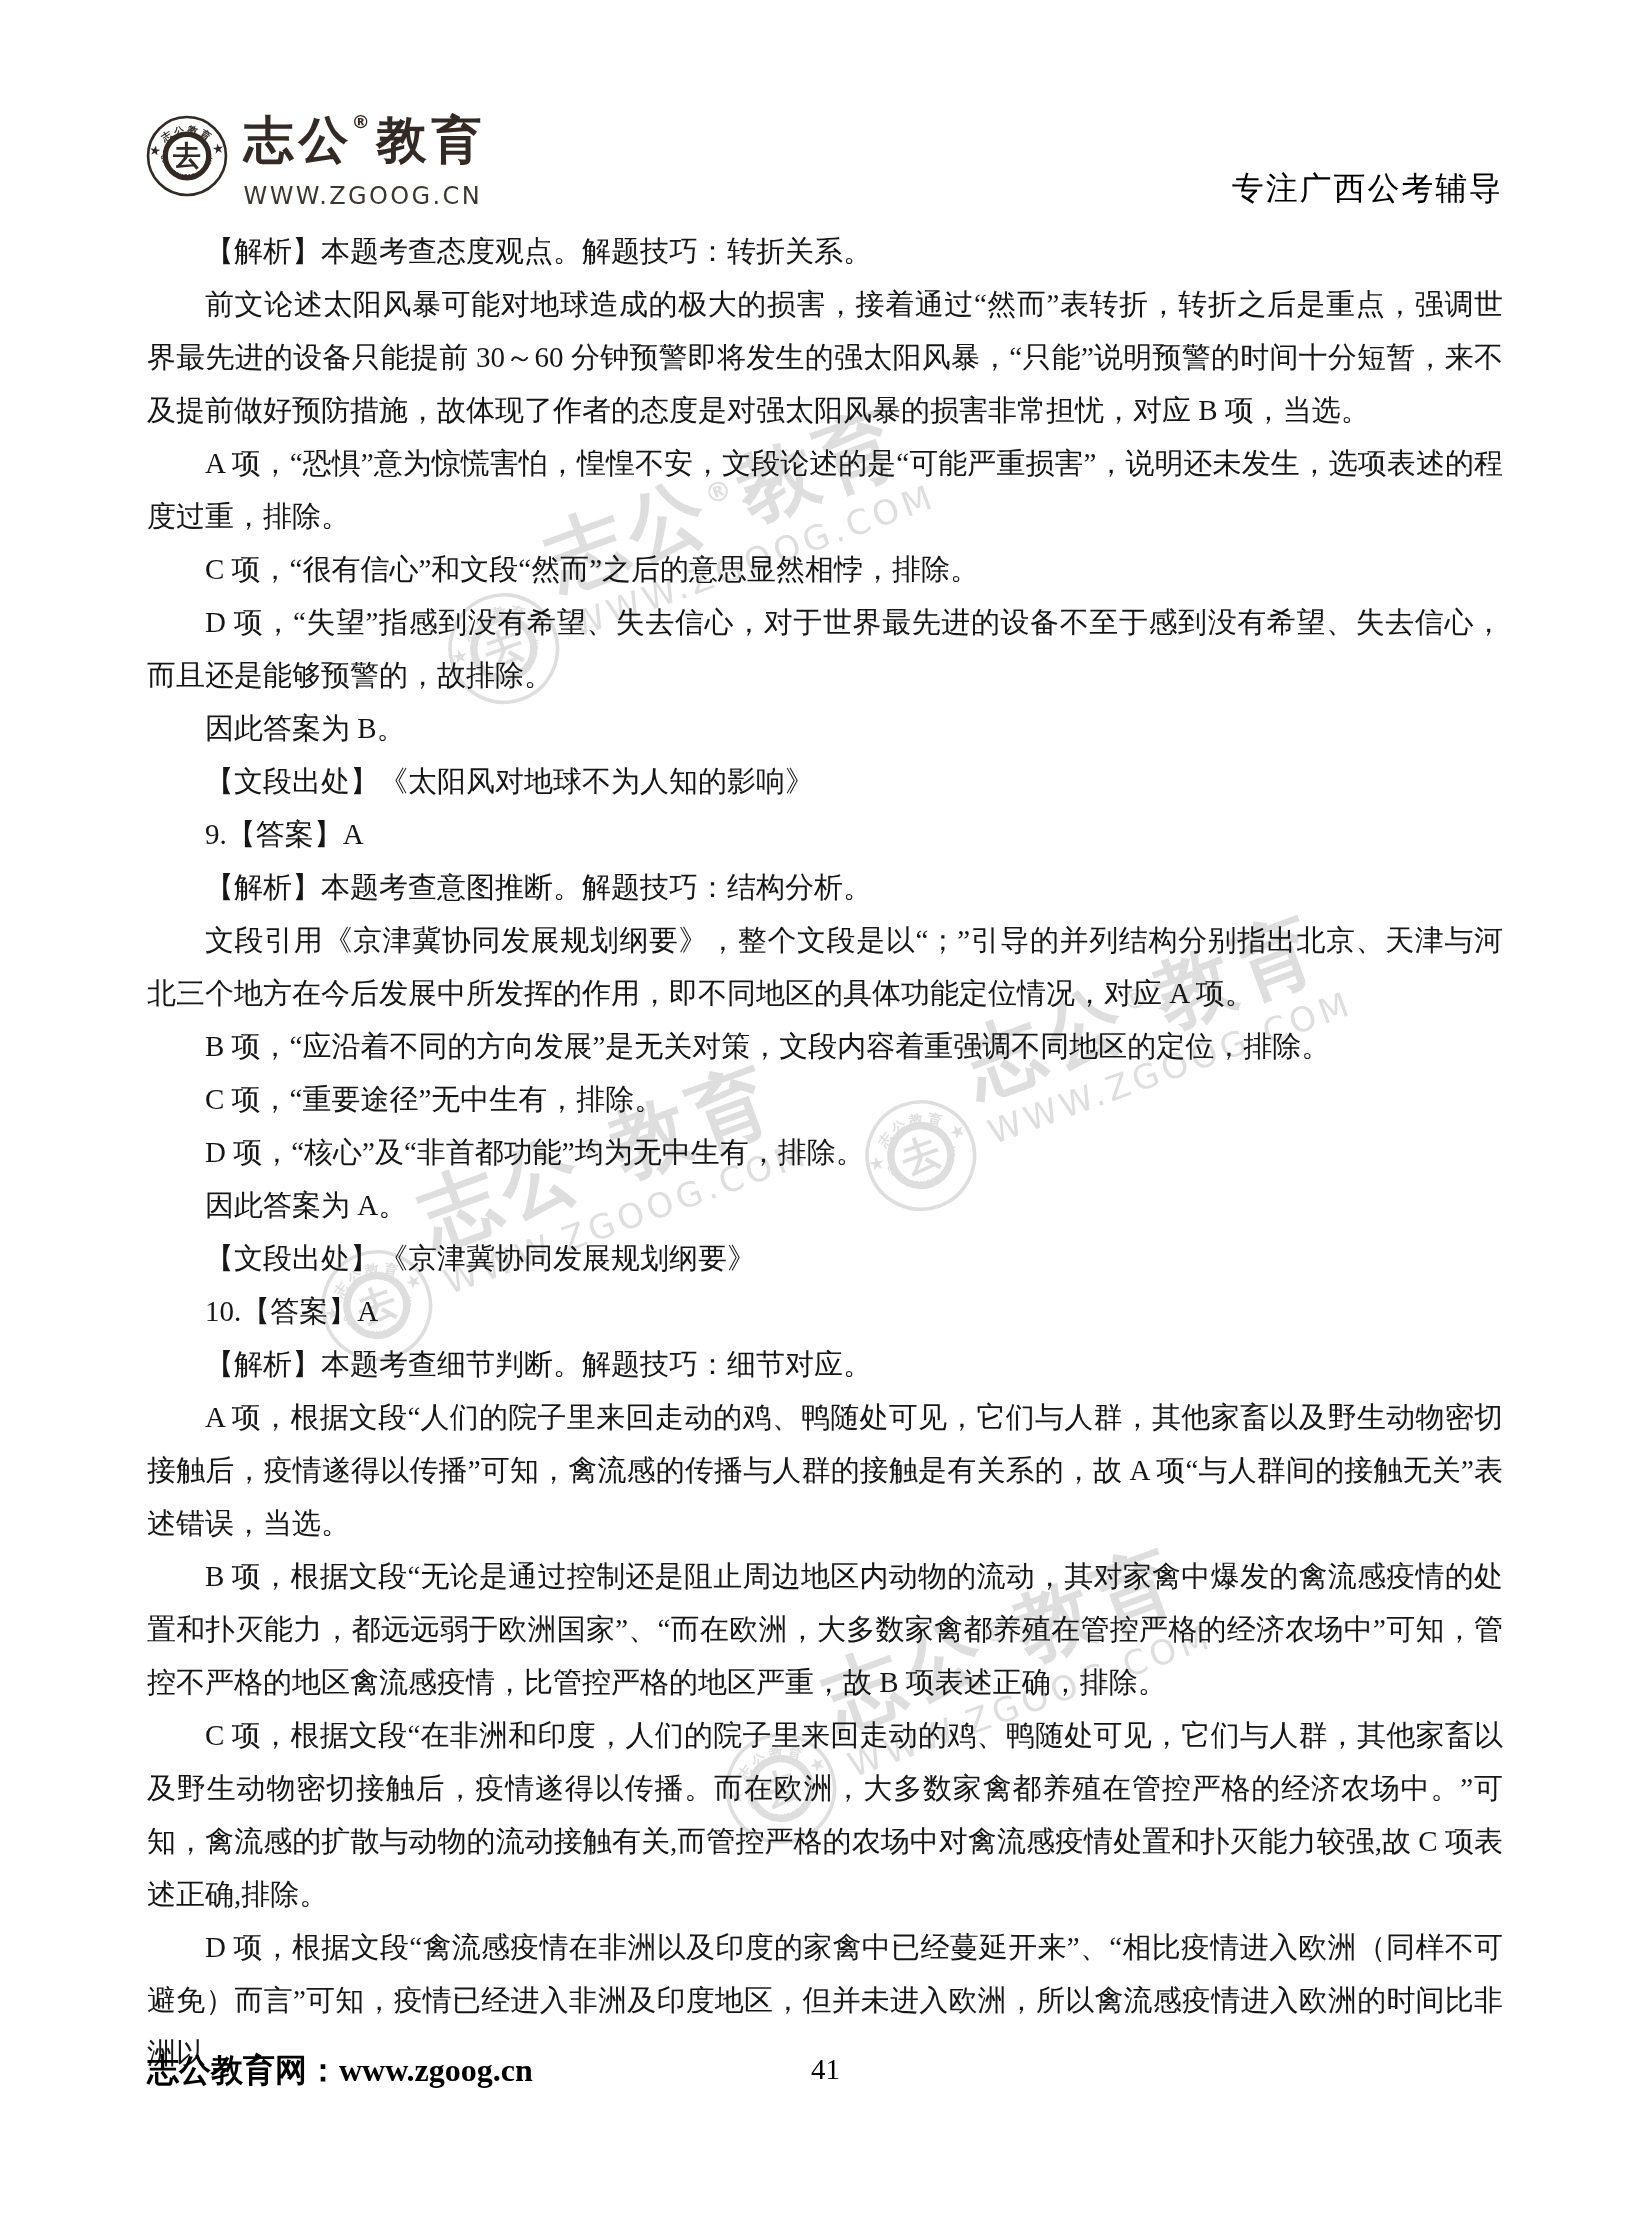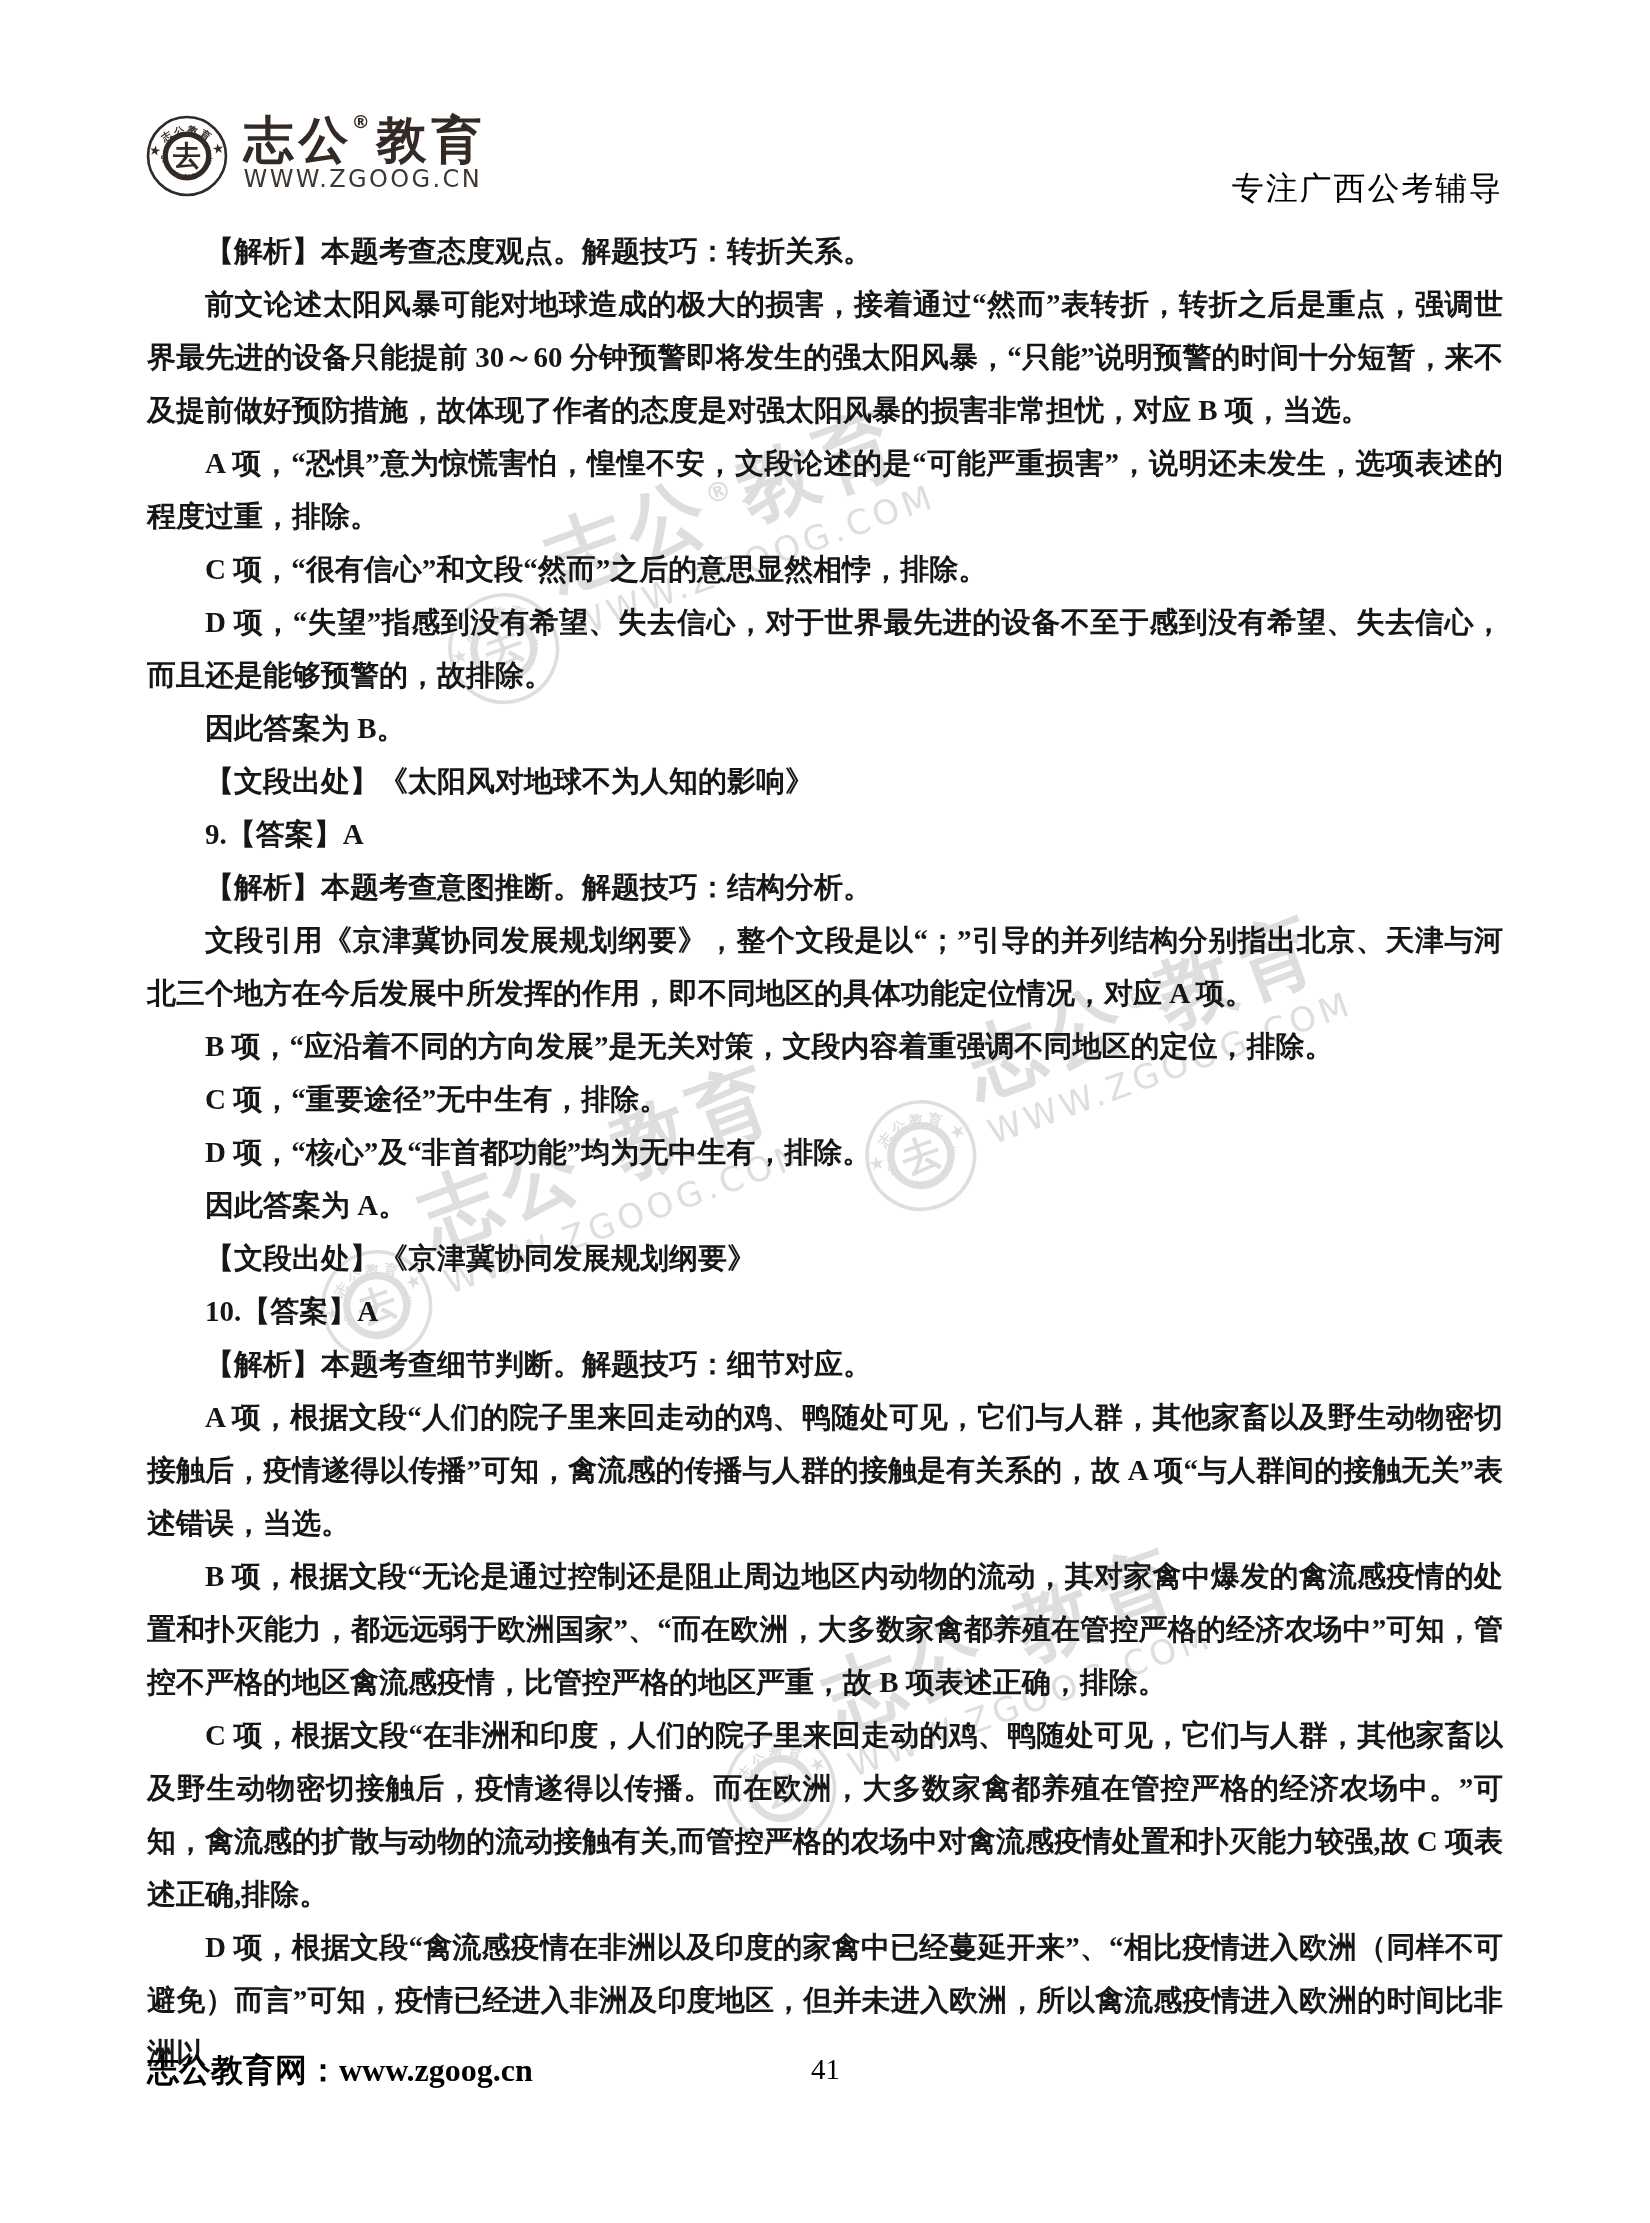--- a/index.html
+++ b/index.html
@@ -27,21 +27,21 @@
   .brand-row{
     font-family:"DejaVu Sans",sans-serif;
     font-weight:bold;font-size:50px;line-height:1.0;
     letter-spacing:4.9px;color:var(--ink);
     display:flex;align-items:flex-start;
   }
   .brand-reg{font-size:18.4px;line-height:1;margin:-1.9px 1.9px 0 -1.9px;}
   .brand-site{
     font-family:"DejaVu Sans",sans-serif;
     font-size:24px;letter-spacing:2.4px;color:#3d3631;
-    margin-top:0;
+    margin-top:17px;
   }
   .tagline{
     position:absolute;right:148px;top:167px;
     font-size:32px;font-weight:normal;color:#000;
     letter-spacing:1.9px;
   }
   
   .wm-layer{position:absolute;inset:0;z-index:0;pointer-events:none;}
   .watermark{
     position:absolute;
@@ -60,21 +60,21 @@
     font-family:"DejaVu Sans",sans-serif;
     font-size:34px;letter-spacing:4.4px;color:var(--wm);
     margin-top:7.8px;white-space:nowrap;
   }
   
   .content{
     position:absolute;left:147px;right:148px;top:225px;z-index:1;
     font-size:29px;line-height:53px;
     text-align:justify;
   }
-  .para{margin:0;text-indent:2em;font-weight:bold;}
+  .para{margin:0;text-indent:2em;}
   
   .footer-site{
     position:absolute;left:147px;top:2049px;z-index:1;
     font-size:32px;font-weight:bold;color:#000;text-align:center;
   }
   .page-number{
     position:absolute;left:0;right:0;top:2053px;z-index:1;
     text-align:center;font-size:29px;color:#000;
   }
 </style>

